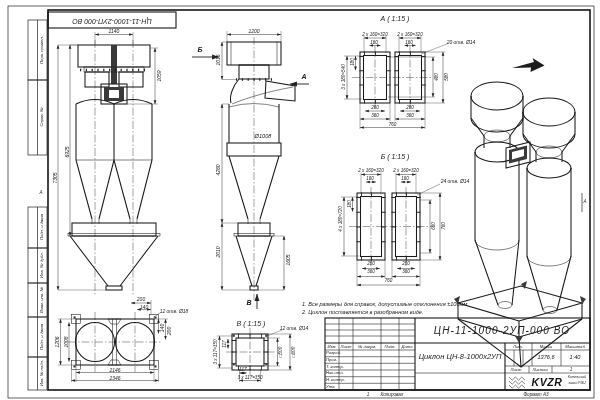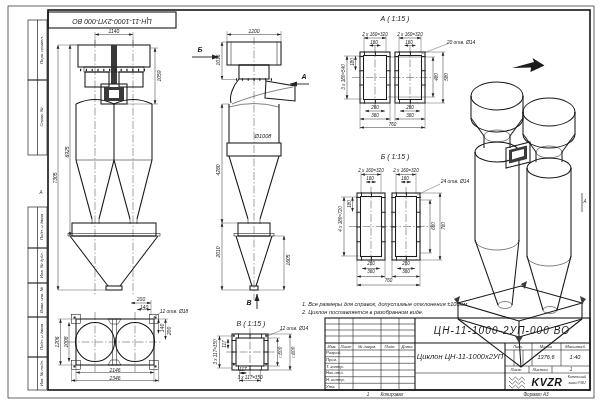--- a/index.html
+++ b/index.html
@@ -473,21 +473,21 @@
 <div class="lb s45" style="left:371px;top:263.5px">260</div>
 <div class="lb s45" style="left:406px;top:263.5px">260</div>
 <div class="lb s45" style="left:371px;top:271.5px">360</div>
 <div class="lb s45" style="left:406px;top:271.5px">360</div>
 <div class="lb s45" style="left:388.5px;top:280.5px">760</div>
 
 <div class="lb la s55" style="left:302px;top:305px">1. Все размеры для справок, допустимые отклонения ±100мм.</div>
 <div class="lb la s55" style="left:302px;top:313px">2. Циклон поставляется в разобранном виде.</div>
 
 <div class="lb s10" style="left:502px;top:330.5px">ЦН-11-1000-2УП-000 ВО</div>
-<div class="lb s75" style="left:460px;top:357px">Циклон ЦН-11-1000х2УП</div>
+<div class="lb s75" style="left:460px;top:357px">Циклон ЦН-8-1000х2УП</div>
 <div class="lb s4" style="left:332px;top:346.5px">Изм.</div>
 <div class="lb s4" style="left:346px;top:346.5px">Лист</div>
 <div class="lb s4" style="left:367px;top:346.5px">№ докум.</div>
 <div class="lb s4" style="left:390px;top:346.5px">Подп.</div>
 <div class="lb s4" style="left:407px;top:346.5px">Дата</div>
 <div class="lb la s4" style="left:326px;top:353.3px">Разраб.</div>
 <div class="lb la s4" style="left:326px;top:360px">Пров.</div>
 <div class="lb la s4" style="left:326px;top:366.6px">Т. контр.</div>
 <div class="lb la s4" style="left:326px;top:373.3px">Нач.отд.</div>
 <div class="lb la s4" style="left:326px;top:380px">Н. контр.</div>

